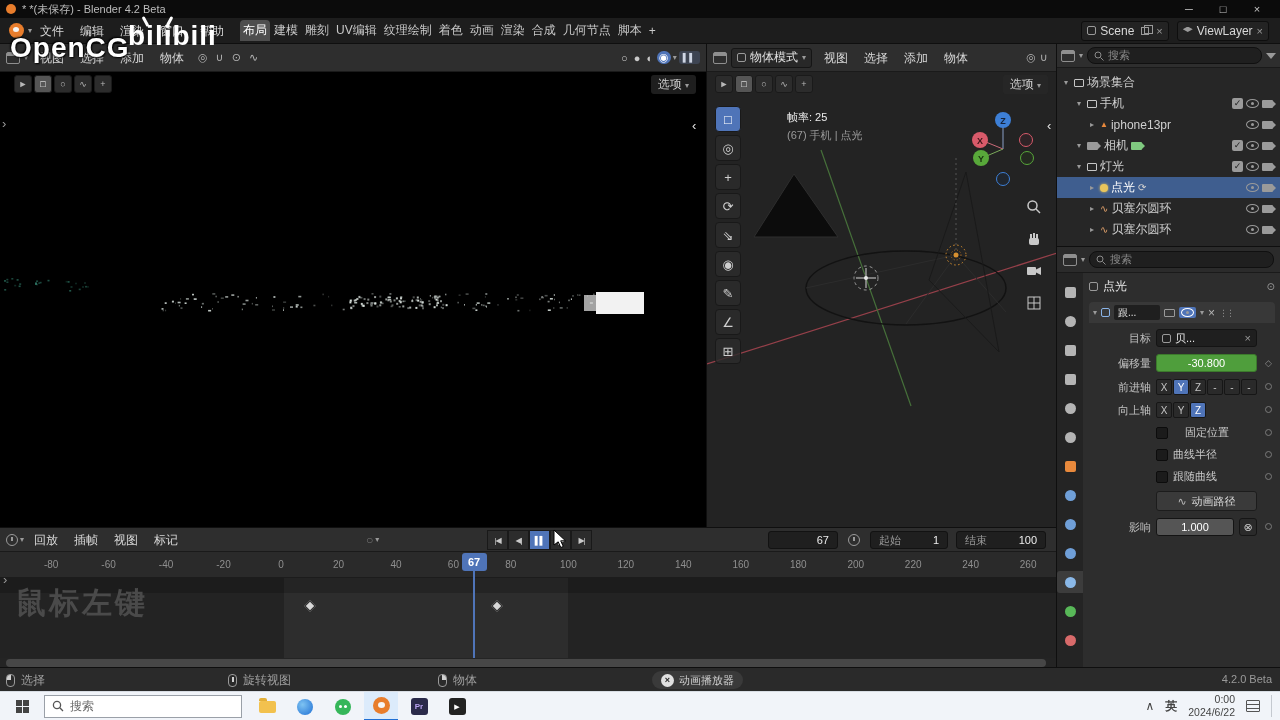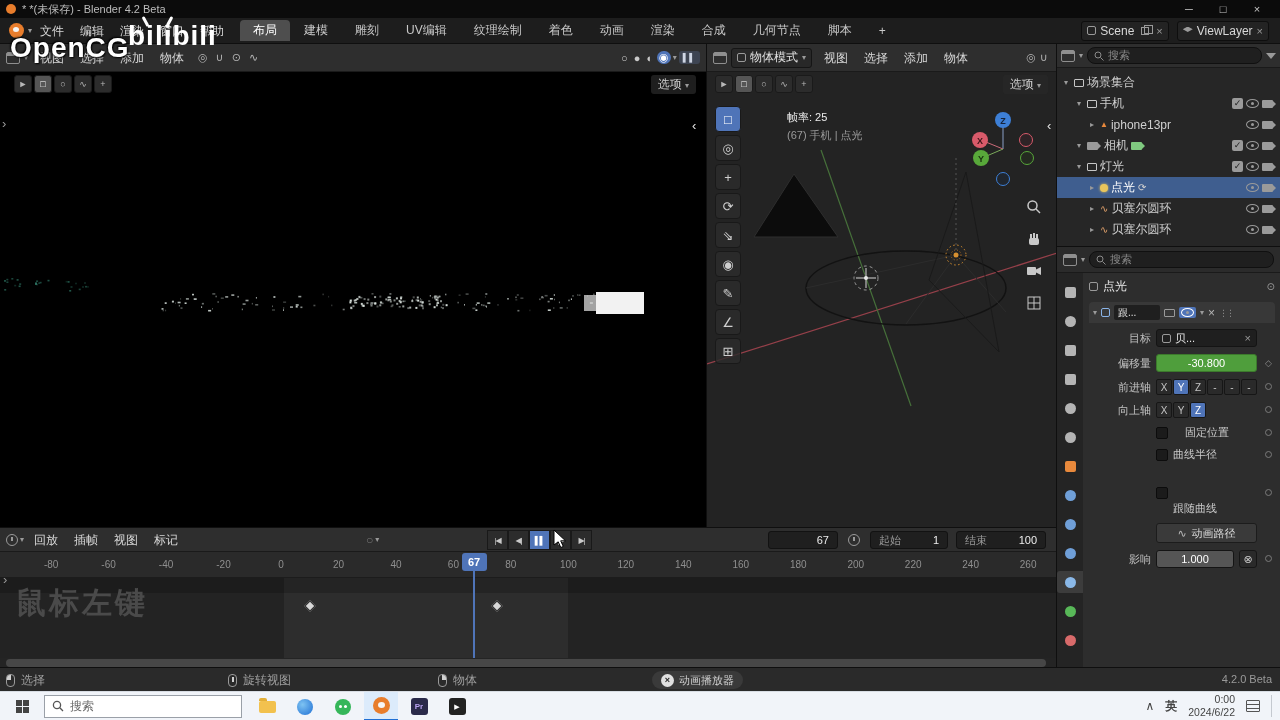--- a/index.html
+++ b/index.html
@@ -14,21 +14,21 @@
 .tb-title{font-size:11px;color:#bdbdbd;}
 .win-ctrls{margin-left:auto;display:flex;}
 .win-ctrls span{width:34px;text-align:center;color:#c8c8c8;font-size:11px;cursor:default;}
 
 
 #topbar{left:0;top:18px;width:1280px;height:26px;background:#1d1d1d;border-bottom:1px solid #0f0f0f;display:flex;align-items:center;padding:0 5px;}
 .blender-logo{width:15px;height:15px;border-radius:50%;background:#e87d2c;position:relative;margin:0 4px;}
 .blender-logo::after{content:"";position:absolute;left:4px;top:4px;width:6px;height:5px;border-radius:50%;background:#f5f5f5;}
 .menu-item{padding:0 8px;height:22px;line-height:22px;color:#d8d8d8;font-size:12px;border-radius:3px;}
 .ws{margin-left:8px;gap:1px;}
-.ws-tab{padding:2px 13px;color:#c9c9c9;font-size:12px;border-radius:4px 4px 0 0;}
+.ws-tab{padding:2px 3px;color:#c9c9c9;font-size:12px;border-radius:4px 4px 0 0;}
 .ws-tab.active{background:#4e4e4e;color:#fff;}
 #topbarRight{margin-left:auto;gap:8px;margin-right:6px;}
 .pill{height:20px;background:#232323;border:1px solid #0e0e0e;border-radius:3px;display:flex;align-items:center;gap:4px;padding:0 5px;color:#d8d8d8;justify-content:flex-end;}
 .pill .x{color:#9a9a9a;font-size:11px;}
 .mini-sq{width:9px;height:9px;border:1px solid #9a9a9a;border-radius:2px;display:inline-block;}
 .i-copy{position:relative;width:8px;height:8px;border:1px solid #9a9a9a;display:inline-block;margin:0 3px;}
 .i-copy::before{content:"";position:absolute;left:2px;top:-3px;width:7px;height:7px;border:1px solid #9a9a9a;}
 .i-layers{width:10px;height:8px;background:#9a9a9a;clip-path:polygon(50% 0,100% 35%,50% 70%,0 35%);display:inline-block;}
 
 
@@ -790,21 +790,21 @@
             </div>
             <div class="prow">
               <span class="plabel"></span>
               <span class="chk"></span>
               <span style="font-size:11px;color:#c9c9c9;flex:1;">曲线半径</span>
               <span class="deco"><span class="deco-dot"></span></span>
             </div>
             <div class="prow">
               <span class="plabel"></span>
               <span class="chk"></span>
-              <span style="font-size:11px;color:#c9c9c9;flex:1;margin-top:32px;">跟随曲线</span>
+              <span style="font-size:11px;color:#c9c9c9;flex:1;">跟随曲线</span>
               <span class="deco"><span class="deco-dot"></span></span>
             </div>
           </div>
         <div class="prow">
           <span class="plabel"></span>
           <div class="btn-wide">
             <span style="color:#b8b8b8;">∿</span>
               <span>动画路径</span>
           </div>
           <span class="deco"></span>

